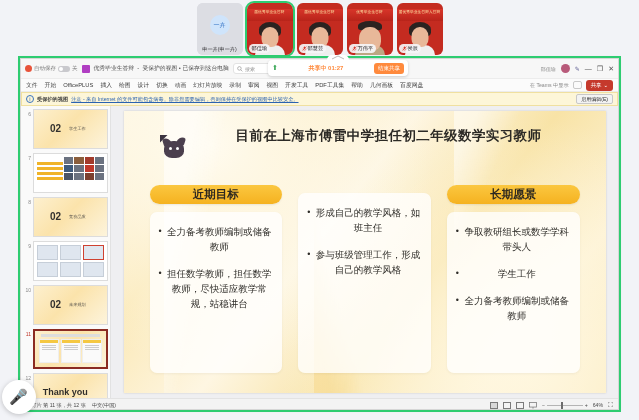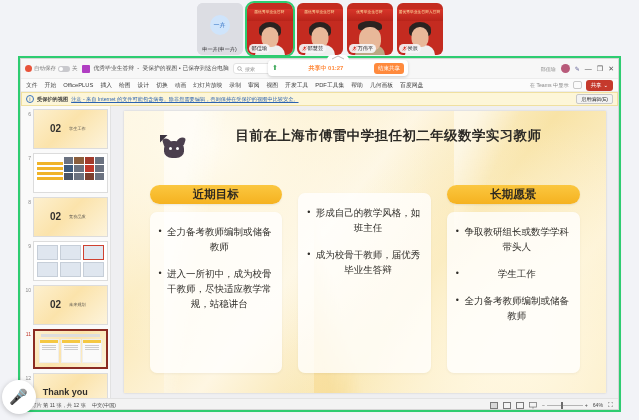--- a/index.html
+++ b/index.html
@@ -568,28 +568,28 @@
           </div>
 
           <div class="slideTitle">目前在上海市傅雷中学担任初二年级数学实习教师</div>
 
           <div class="cols">
 
             <div class="col">
               <div class="colHead">近期目标</div>
               <div class="colBody">
                 <div class="bullet">全力备考教师编制或储备教师</div>
-                <div class="bullet">进入一所初中，成为校骨干教师，尽快适应教学常规，站稳讲台</div>
+                <div class="bullet">担任数学教师，担任数学教师，尽快适应教学常规，站稳讲台</div>
               </div>
             </div>
 
             <div class="col">
               <div class="colBody">
                 <div class="bullet">形成自己的教学风格，如班主任</div>
-                <div class="bullet">成为校骨干教师，届优秀毕业生答辩</div>
+                <div class="bullet">参与班级管理工作，形成自己的教学风格</div>
               </div>
             </div>
 
             <div class="col">
               <div class="colHead">长期愿景</div>
               <div class="colBody">
                 <div class="bullet">争取教研组长或数学学科带头人</div>
                 <div class="bullet">学生工作</div>
                 <div class="bullet">全力备考教师编制或储备教师</div>
               </div>

